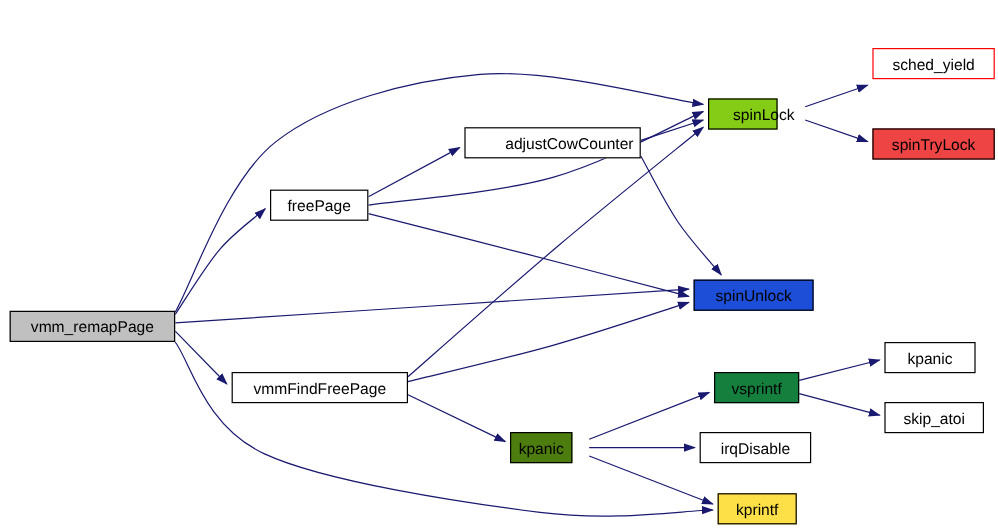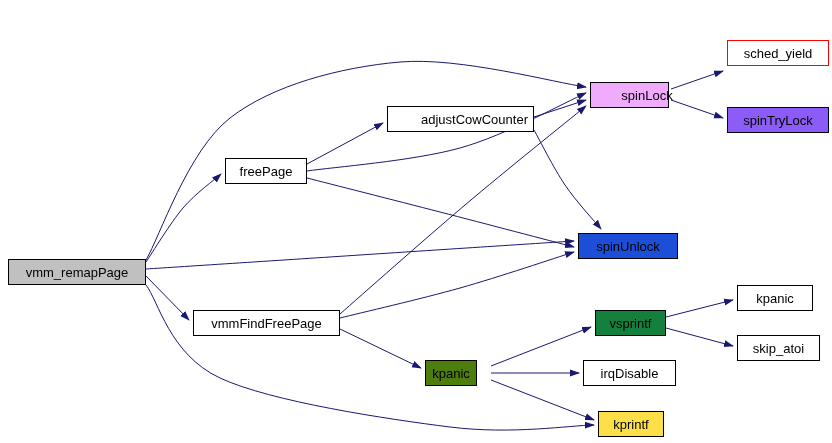--- a/index.html
+++ b/index.html
@@ -53,23 +53,23 @@
         <path d="M666,317 L733,300" fill="none" stroke="#191970" stroke-width="1" marker-end="url(#arrow)"></path>
         <path d="M666,328 L733,346" fill="none" stroke="#191970" stroke-width="1" marker-end="url(#arrow)"></path>
         <path d="M671,89 L723,71" fill="none" stroke="#191970" stroke-width="1" marker-end="url(#arrow)"></path>
         <path d="M671,100 L723,118" fill="none" stroke="#191970" stroke-width="1" marker-end="url(#arrow)"></path>
       </g>
   </svg>
   <div id="node-layer">
       <div class="node" style="left: 8px; top: 259px; width: 138px; height: 26px; background: rgb(192, 192, 192); border-color: rgb(0, 0, 0);">vmm_remapPage</div>
       <div class="node" style="left: 225px; top: 158px; width: 82px; height: 26px; background: rgb(255, 255, 255); border-color: rgb(0, 0, 0);">freePage</div>
       <div class="node" style="left: 387px; top: 106px; width: 147px; height: 26px; background: rgb(255, 255, 255); border-color: rgb(0, 0, 0); padding-left: 28px;">adjustCowCounter</div>
-      <div class="node" style="left: 590px; top: 82px; width: 79px; height: 26px; background: #f0abfc; border-color: rgb(0, 0, 0); padding-left: 35px;">spinLock</div>
+      <div class="node" style="left: 590px; top: 82px; width: 58px; height: 26px; background: #84cc16; border-color: rgb(0, 0, 0); padding-left: 35px;">spinLock</div>
       <div class="node" style="left: 727px; top: 40px; width: 102px; height: 26px; background: rgb(255, 255, 255); border-color: rgb(255, 0, 0);">sched_yield</div>
-      <div class="node" style="left: 727px; top: 107px; width: 102px; height: 26px; background: #8b5cf6; border-color: rgb(0, 0, 0);">spinTryLock</div>
+      <div class="node" style="left: 727px; top: 107px; width: 102px; height: 26px; background: #ef4444; border-color: rgb(0, 0, 0);">spinTryLock</div>
       <div class="node" style="left: 578px; top: 233px; width: 100px; height: 26px; background: #1d4ed8; border-color: rgb(0, 0, 0);">spinUnlock</div>
       <div class="node" style="left: 193px; top: 310px; width: 147px; height: 26px; background: rgb(255, 255, 255); border-color: rgb(0, 0, 0);">vmmFindFreePage</div>
       <div class="node" style="left: 595px; top: 310px; width: 71px; height: 26px; background: #15803d; border-color: rgb(0, 0, 0);">vsprintf</div>
       <div class="node" style="left: 737px; top: 285px; width: 76px; height: 26px; background: rgb(255, 255, 255); border-color: rgb(0, 0, 0);">kpanic</div>
       <div class="node" style="left: 737px; top: 335px; width: 83px; height: 26px; background: rgb(255, 255, 255); border-color: rgb(0, 0, 0);">skip_atoi</div>
       <div class="node" style="left: 425px; top: 360px; width: 52px; height: 26px; background: #4d7c0f; border-color: rgb(0, 0, 0);">kpanic</div>
       <div class="node" style="left: 583px; top: 360px; width: 93px; height: 26px; background: rgb(255, 255, 255); border-color: rgb(0, 0, 0);">irqDisable</div>
       <div class="node" style="left: 598px; top: 411px; width: 66px; height: 26px; background: #fde047; border-color: rgb(0, 0, 0);">kprintf</div>
     </div>
 </div>

